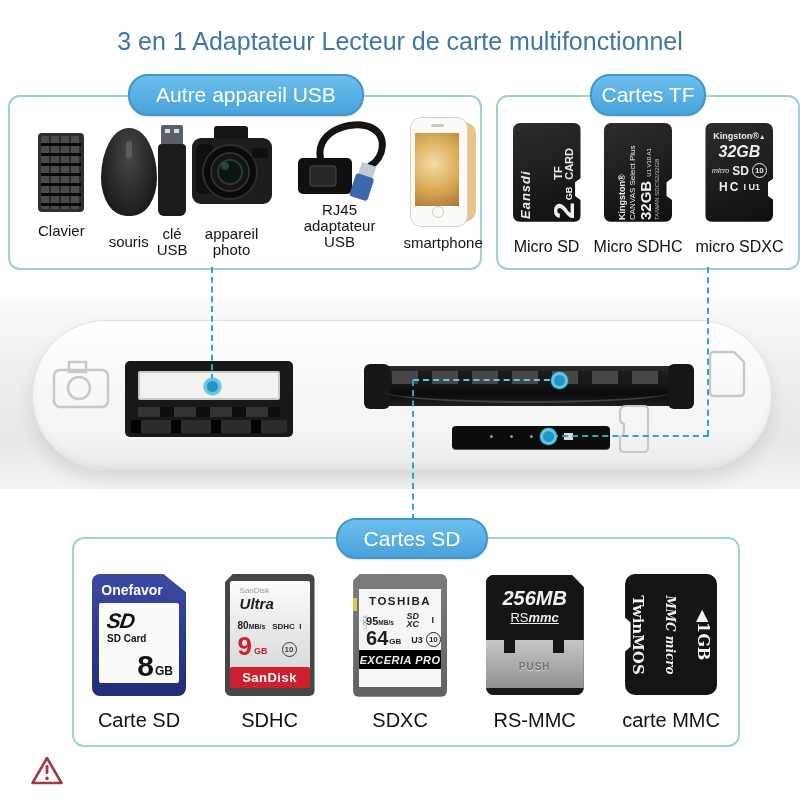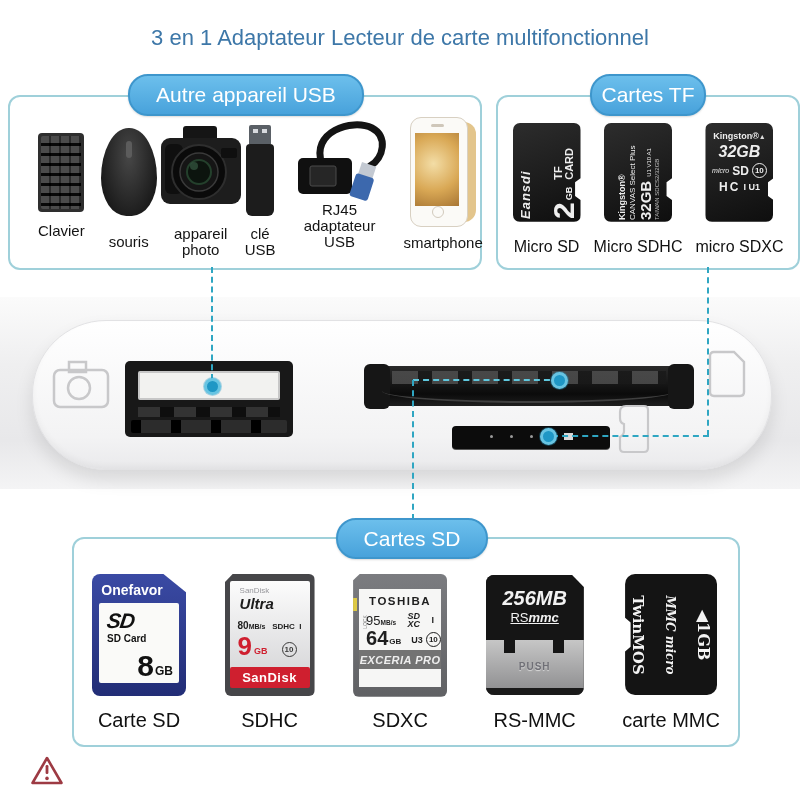--- a/index.html
+++ b/index.html
@@ -1,21 +1,21 @@
 <!DOCTYPE html>
 <html><head>
 <meta charset="utf-8">
 <style>
   html,body{margin:0;padding:0}
   body{width:800px;height:800px;position:relative;overflow:hidden;background:#fff;
        font-family:"Liberation Sans", sans-serif;}
 
   
   .title{position:absolute;top:10px;left:0;width:800px;text-align:center;
-         font-size:22px;font-weight:400;color:#3d77a8;letter-spacing:0;}
+         font-size:25px;font-weight:400;color:#3d77a8;letter-spacing:0;}
 
   
   .box{position:absolute;background:#fff;border:2px solid #9fd0da;border-radius:12px;z-index:2;}
   .box-usb{left:8px;top:95px;width:470px;height:171px;}
   .box-tf{left:496px;top:95px;width:300px;height:171px;}
   .box-sd{left:72px;top:537px;width:664px;height:206px;}
   .pill{position:absolute;z-index:6;display:flex;align-items:center;justify-content:center;
         background:linear-gradient(180deg,#6cbfec,#48a2db);border:2px solid #3e96cc;
         border-radius:20px;color:#fff;font-size:21px;box-shadow:0 1px 2px rgba(0,0,0,.15);}
   .pill-usb{left:128px;top:74px;width:232px;height:38px;}
@@ -167,29 +167,29 @@
     display:flex;align-items:center;justify-content:center;color:#fff;font-size:13px;font-weight:800;letter-spacing:.5px;}
 
   .card-toshiba{width:94px;height:130px;position:relative;border-radius:6px;
     background:linear-gradient(180deg,#7b7c80,#606164);
     clip-path:polygon(7% 0,100% 0,100% 100%,0 100%,0 5%);}
   .tsb-tab{position:absolute;left:0;top:24px;width:4px;height:13px;background:#ddc944;}
   .tsb-label{position:absolute;left:6px;right:6px;top:15px;bottom:10px;background:#f6f6f5;color:#1e1e1e;}
   .tsb-brand{margin-top:6px;text-align:center;font-size:11.5px;font-weight:800;letter-spacing:1.5px;}
   .tsb-lock{position:absolute;left:-1px;top:30px;font-size:5px;color:#777;transform:rotate(-90deg);}
   .tsb-row{display:flex;align-items:center;justify-content:space-between;margin:4px 7px 0;}
-  .tsb-speed{font-size:13px;font-weight:400;}
+  .tsb-speed{font-size:11px;font-weight:700;}
   .tsb-speedu{font-size:6.5px;font-weight:700;}
   .tsb-logo{display:flex;flex-direction:column;line-height:.9;font-size:9px;font-weight:900;font-style:italic;}
   .tsb-bus{font-size:9px;font-weight:800;}
   .tsb-capline{display:flex;align-items:flex-end;margin:1px 7px 0;}
   .tsb-cap{font-size:20px;font-weight:800;line-height:.85;}
   .tsb-unit{font-size:8px;font-weight:800;margin:0 0 1px 1px;}
   .tsb-badges{display:flex;align-items:center;gap:3px;margin-left:10px;font-size:9px;font-weight:800;}
-  .tsb-banner{margin-top:3px;height:19px;background:#737373;color:#eee;display:flex;align-items:center;justify-content:center;
+  .tsb-banner{margin-top:3px;height:19px;background:#000000;color:#eee;display:flex;align-items:center;justify-content:center;
     font-size:11px;font-weight:800;font-style:italic;letter-spacing:.5px;}
 
   .card-rsmmc{width:98px;height:120px;position:relative;border-radius:8px;overflow:hidden;
     clip-path:polygon(0 0,88% 0,100% 10%,100% 100%,0 100%);background:#151515;}
   .rs-top{position:absolute;left:0;right:0;top:0;height:54%;background:#151515;color:#f2f2f2;text-align:center;}
   .rs-cap{margin-top:12px;font-size:20px;font-weight:800;font-style:italic;}
   .rs-subline{font-size:13px;text-decoration:underline;}
   .rs-mmc{font-weight:800;font-style:italic;}
   .rs-bottom{position:absolute;left:0;right:0;top:54%;bottom:0;background:linear-gradient(180deg,#c6c6c6,#8a8a8c);}
   .rs-slot{position:absolute;width:11px;height:26px;background:#151515;top:52px;}
@@ -221,43 +221,43 @@
 
   <section class="box box-usb">
     <div class="devices-row">
       <figure class="dev-item" style="margin:16px">
         <div class="kb"></div>
         <figcaption class="dev-caption">Clavier</figcaption>
       </figure>
       <figure class="dev-item" style="margin:0">
         <div class="mouse"></div>
         <figcaption class="dev-caption">souris</figcaption>
+      </figure>
+      <figure class="dev-item" style="margin:0">
+        <div class="usbkey">
+          <div class="usbkey-cap"></div>
+          <div class="usbkey-body"></div>
+        </div>
+        <figcaption class="dev-caption">clé USB</figcaption>
       </figure>
       <figure class="dev-item" style="margin:0">
         <span>
           <svg width="88" height="98" viewBox="0 0 88 98">
             <rect x="26" y="6" width="34" height="16" rx="3" fill="#151515"></rect>
             <rect x="4" y="18" width="80" height="66" rx="9" fill="#1d1d1d"></rect>
             <rect x="8" y="24" width="18" height="50" rx="6" fill="#0f0f0f"></rect>
             <circle cx="42" cy="52" r="27" fill="#0a0a0a" stroke="#2e2e2e" stroke-width="2"></circle>
             <circle cx="42" cy="52" r="19" fill="#151515" stroke="#3a3a3a" stroke-width="1.5"></circle>
             <circle cx="42" cy="52" r="12" fill="#0c140e" stroke="#24402c" stroke-width="2"></circle>
             <circle cx="37" cy="46" r="4" fill="#31503c" opacity=".8"></circle>
             <rect x="64" y="28" width="16" height="10" rx="2" fill="#0f0f0f"></rect>
           </svg>
         </span>
         <figcaption class="dev-caption">appareil photo</figcaption>
       </figure>
-      <figure class="dev-item" style="margin:0">
-        <div class="usbkey">
-          <div class="usbkey-cap"></div>
-          <div class="usbkey-body"></div>
-        </div>
-        <figcaption class="dev-caption">clé USB</figcaption>
-      </figure>
       <figure class="dev-item" style="margin:16px">
         <span>
           <svg width="96" height="86" viewBox="0 0 96 86">
             <path d="M30,48 C18,16 60,2 80,12 C96,20 92,42 78,50" fill="none" stroke="#141414" stroke-width="7" stroke-linecap="round"></path>
             <rect x="6" y="42" width="54" height="36" rx="5" fill="#101010"></rect>
             <rect x="18" y="50" width="26" height="20" rx="2" fill="#262626" stroke="#4a4a4a"></rect>
             <g transform="translate(70,46) rotate(18)">
               <rect x="0" y="0" width="15" height="13" fill="#c3c9d2"></rect>
               <rect x="-2" y="12" width="19" height="24" rx="3" fill="#3c68ad"></rect>
             </g>

